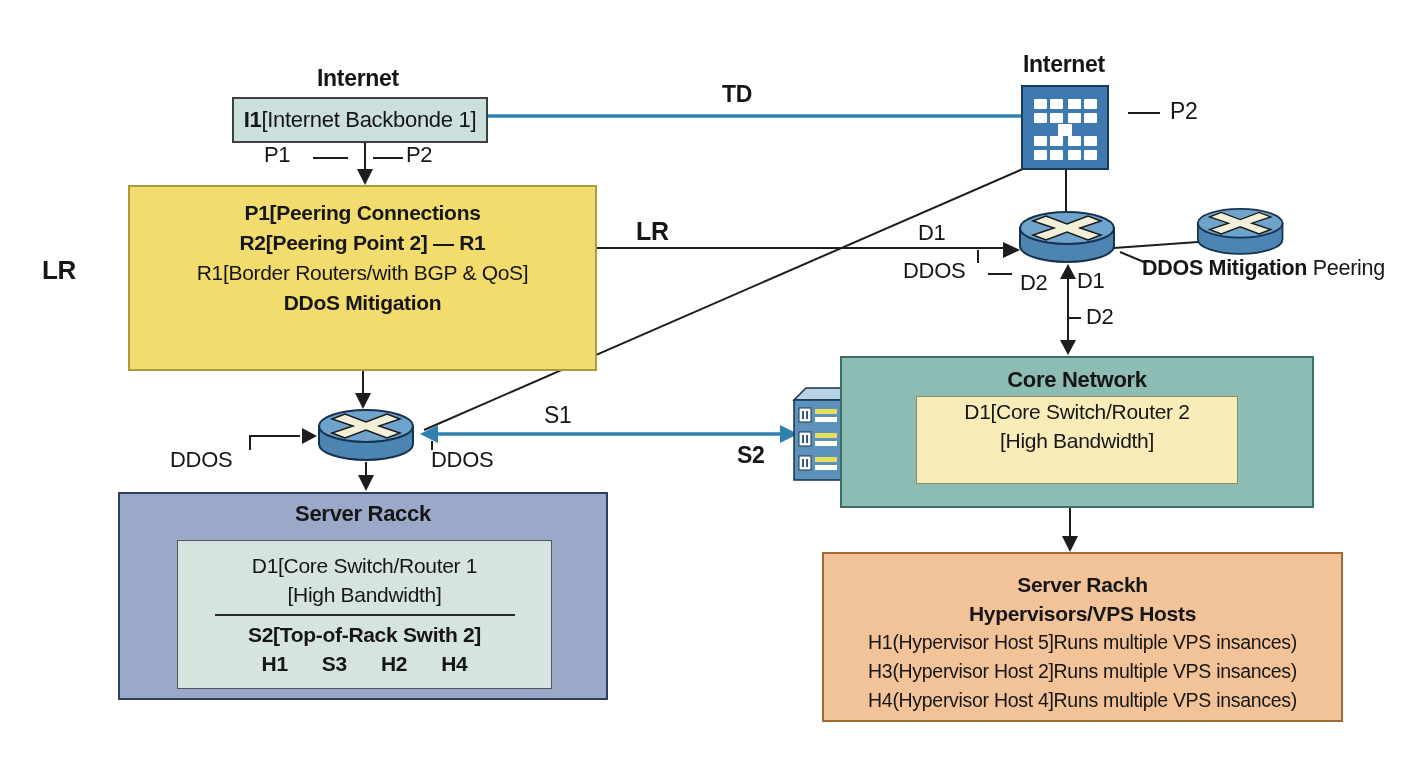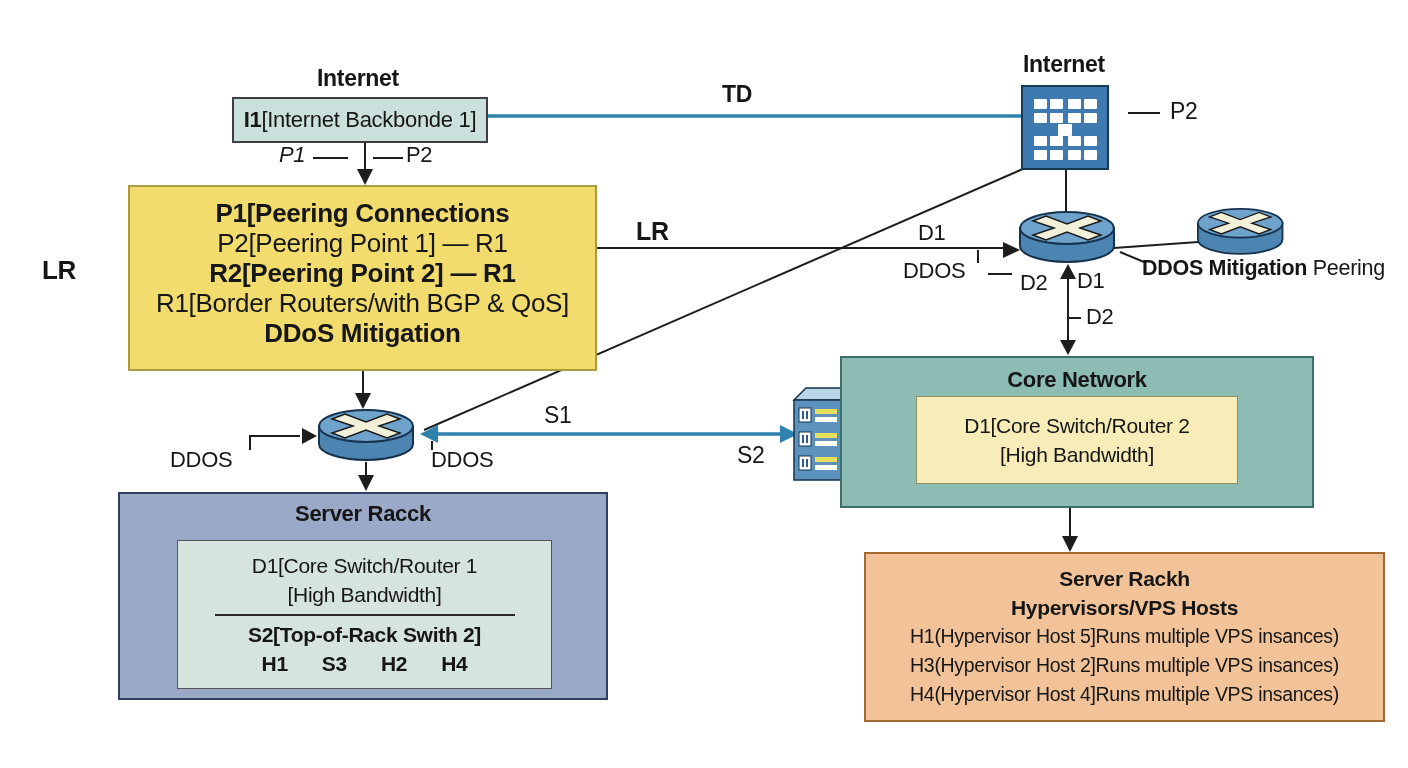--- a/index.html
+++ b/index.html
@@ -9,34 +9,34 @@
   .box{position:absolute;box-sizing:border-box;display:flex;flex-direction:column;
        align-items:center;text-align:center;}
   .lbl{position:absolute;white-space:nowrap;font-size:22px;line-height:1.1;}
   .bold{font-weight:700;}
   .nw{white-space:nowrap;}
 
   
   .i1-box{left:232px;top:97px;width:256px;height:46px;background:#cbdfdc;
           border:2px solid #3f3f3f;justify-content:center;font-size:22px;}
   .peering-box{left:128px;top:185px;width:469px;height:186px;background:#f2dc6d;
-          border:2px solid #ab9a3e;padding-top:11px;font-size:26px;line-height:30px;}
+          border:2px solid #ab9a3e;padding-top:11px;font-size:21px;line-height:30px;}
   .peering-box .footer{}
   .core-box{left:840px;top:356px;width:474px;height:152px;background:#8dbcb4;
           border:2px solid #3e6e67;padding-top:9px;font-size:22px;}
   .core-inner{left:916px;top:396px;width:322px;height:88px;background:#f8edb9;
-          border:1.5px solid #8d8d62;justify-content:center;font-size:21px;line-height:29px;}
+          border:1.5px solid #8d8d62;justify-content:flex-start;font-size:21px;line-height:29px;}
   .rack-box{left:118px;top:492px;width:490px;height:208px;background:#9aa9c8;
           border:2px solid #2e3e5e;padding-top:7px;font-size:22px;}
   .rack-inner{left:177px;top:540px;width:375px;height:149px;background:#d6e4de;
           border:1.5px solid #555;justify-content:center;font-size:21px;line-height:29px;}
   .rack-inner .divider{width:300px;height:2px;background:#2a2a2a;margin:5px auto 4px;}
   .hosts-row{display:flex;gap:34px;font-weight:700;}
   .hyper-box{left:822px;top:552px;width:521px;height:170px;background:#f2c398;
-          border:2px solid #a26a32;padding-top:10px;font-size:21px;line-height:29px;margin-left:42px;}
+          border:2px solid #a26a32;padding-top:16px;font-size:21px;line-height:29px;}
   .hyper-box .host{font-size:19.5px;line-height:29px;}
 </style>
 </head>
 <body>
 
 <svg class="layer" width="1408" height="768" viewBox="0 0 1408 768">
   <g stroke="#1d1d1d" stroke-width="2" fill="none">
 
     <line x1="1025" y1="168" x2="424" y2="430"></line>
 
@@ -147,21 +147,20 @@
     </g>
   </g>
 </svg>
 
 <div class="box i1-box">
   <div class="nw"><b>I1</b><span>[Internet Backbonde 1]</span></div>
 </div>
 
 <div class="box peering-box">
   <div class="nw bold">P1[Peering Connections</div>
-  <div class="nw">P2[Peering Point 1] — R1</div>
   <div class="nw bold">R2[Peering Point 2] — R1</div>
   <div class="nw">R1[Border Routers/with BGP &amp; QoS]</div>
   <div class="nw bold footer">DDoS Mitigation</div>
 </div>
 
 <div class="box core-box">
   <div class="nw bold">Core Network</div>
 </div>
 <div class="box core-inner">
   <div class="nw">D1[Core Switch/Router 2</div>
@@ -186,36 +185,36 @@
 
 <div class="box hyper-box">
   <div class="nw bold">Server Rackh</div>
   <div class="nw bold">Hypervisors/VPS Hosts</div>
   <div class="nw host">H1(Hypervisor Host 5]Runs multiple VPS insances)</div>
   <div class="nw host">H3(Hypervisor Host 2]Runs multiple VPS insances)</div>
   <div class="nw host">H4(Hypervisor Host 4]Runs multiple VPS insances)</div>
 </div>
 
 <div class="lbl bold" style="left:288px;top:66px;width:140px;text-align:center;font-size:23px;">Internet</div>
-<div class="lbl" style="left:279px;top:143px;font-style:italic;">P1</div>
+<div class="lbl" style="left:264px;top:143px;">P1</div>
 <div class="lbl" style="left:406px;top:143px;">P2</div>
 
 <div class="lbl bold" style="left:42px;top:256px;font-size:26px;">LR</div>
 <div class="lbl bold" style="left:722px;top:82px;font-size:23px;">TD</div>
 
 <div class="lbl bold" style="left:994px;top:52px;width:140px;text-align:center;font-size:23px;">Internet</div>
 <div class="lbl" style="left:1170px;top:99px;font-size:23px;">P2</div>
 
 <div class="lbl bold" style="left:636px;top:218px;font-size:25px;">LR</div>
 <div class="lbl" style="left:918px;top:221px;">D1</div>
 <div class="lbl" style="left:903px;top:259px;">DDOS</div>
 <div class="lbl" style="left:1020px;top:271px;">D2</div>
 <div class="lbl" style="left:1077px;top:269px;">D1</div>
 <div class="lbl" style="left:1086px;top:305px;">D2</div>
 
 <div class="lbl" style="left:1142px;top:257px;font-size:21.5px;">
   <b>DDOS Mitigation</b><span> Peering</span>
 </div>
 
 <div class="lbl" style="left:544px;top:403px;font-size:23px;">S1</div>
-<div class="lbl" style="left:737px;top:443px;font-size:23px;">S2</div>
+<div class="lbl" style="left:737px;top:443px;font-size:23px;font-weight:bold;">S2</div>
 <div class="lbl" style="left:170px;top:448px;">DDOS</div>
 <div class="lbl" style="left:431px;top:448px;">DDOS</div>
 
 </body></html>

